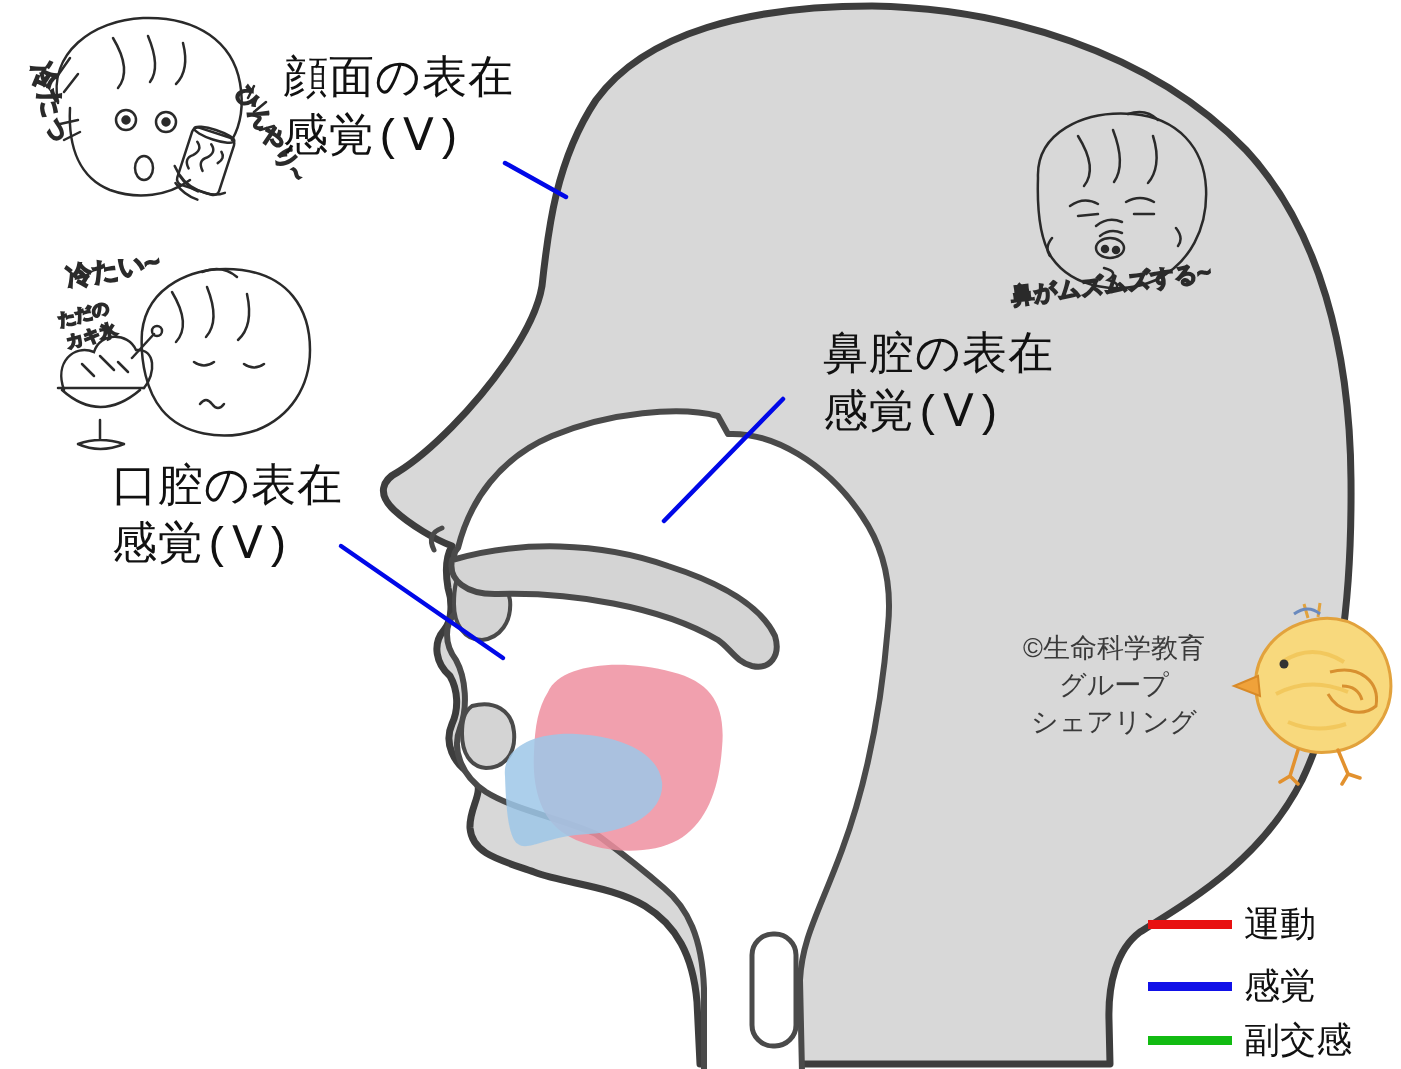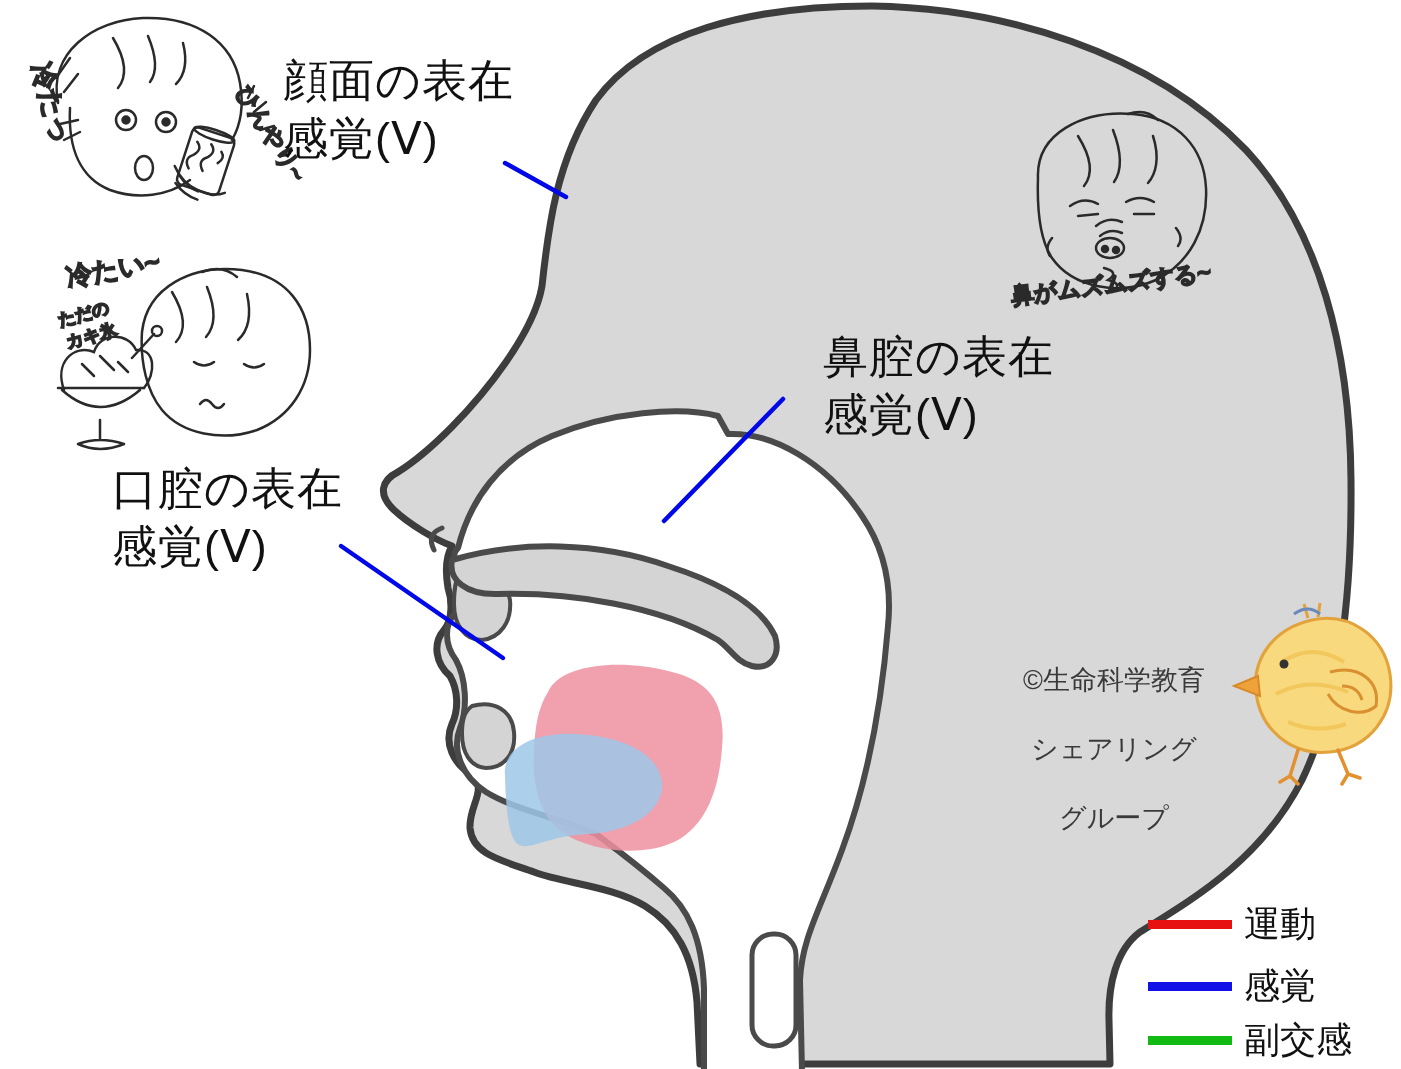--- a/index.html
+++ b/index.html
@@ -5,26 +5,26 @@
   html,body{margin:0;padding:0;background:#ffffff;}
   #stage{
     position:relative;width:1401px;height:1069px;overflow:hidden;
     background:#ffffff;font-family:"Liberation Sans","DejaVu Sans",sans-serif;
   }
   #stage svg{position:absolute;left:0;top:0;}
   .diagram-label{
     position:absolute;color:#111111;font-size:45px;line-height:58px;
     letter-spacing:1px;white-space:nowrap;
   }
-  .diagram-label span{display:block;}
+  .diagram-label span{display:block;font-family:Liberation Mono, monospace;}
   .credit{
     position:absolute;left:988px;top:630px;width:252px;text-align:center;
     color:#3a3a3a;font-size:27px;line-height:37px;
   }
-  .credit span{display:block;margin-top:32px;}
+  .credit span{display:block;}
   .doodle-text{fill:#2a2a2a;}
   .legend-text{fill:#111111;font-size:36px;}
 </style>
 </head>
 <body>
 
 <div id="stage">
 
   <svg width="1401" height="1069" viewBox="0 0 1401 1069">
 
@@ -187,17 +187,17 @@
     <span>感覚(Ⅴ)</span>
   </div>
 
   <div class="diagram-label" style="left:112px;top:460px;">
     <span>口腔の表在</span>
     <span>感覚(Ⅴ)</span>
   </div>
 
   <div class="credit">
     <span>©生命科学教育</span>
+    <span>グループ</span>
     <span>シェアリング</span>
-    <span>グループ</span>
   </div>
 
 </div>
 
 </body></html>

